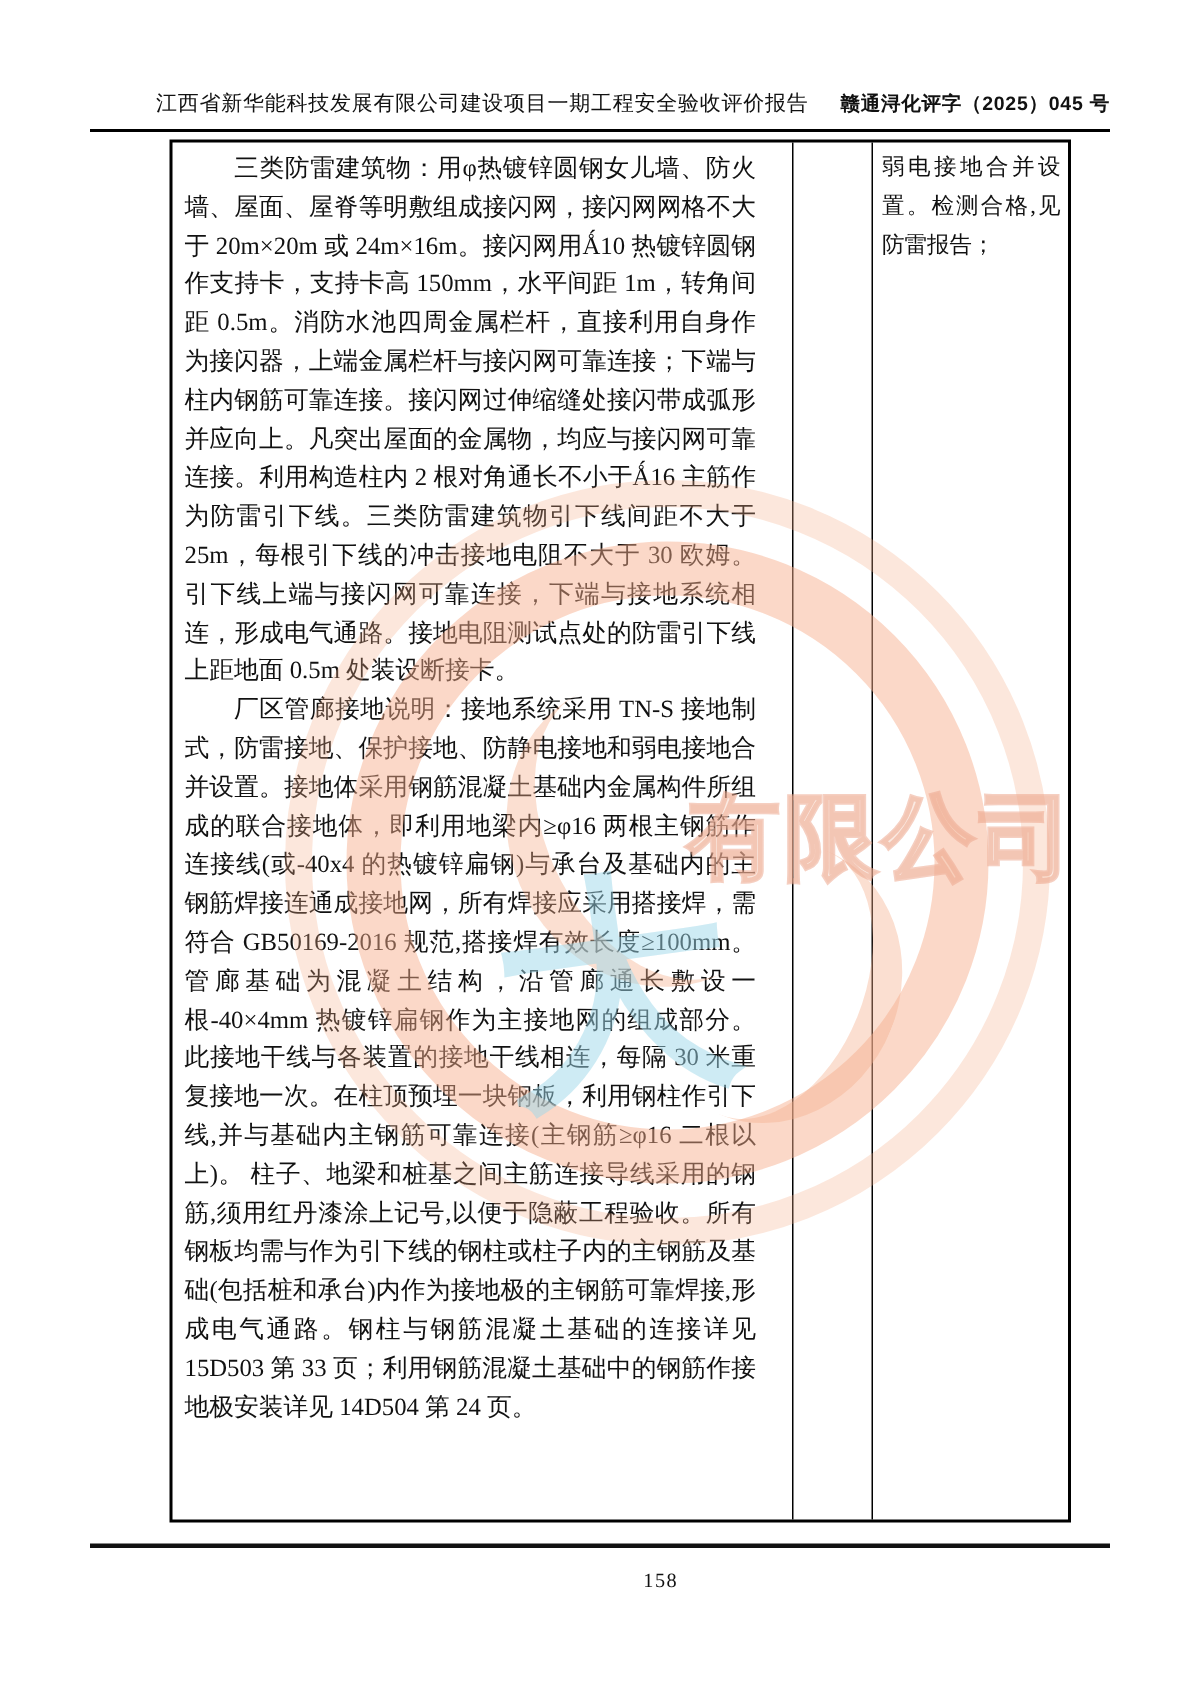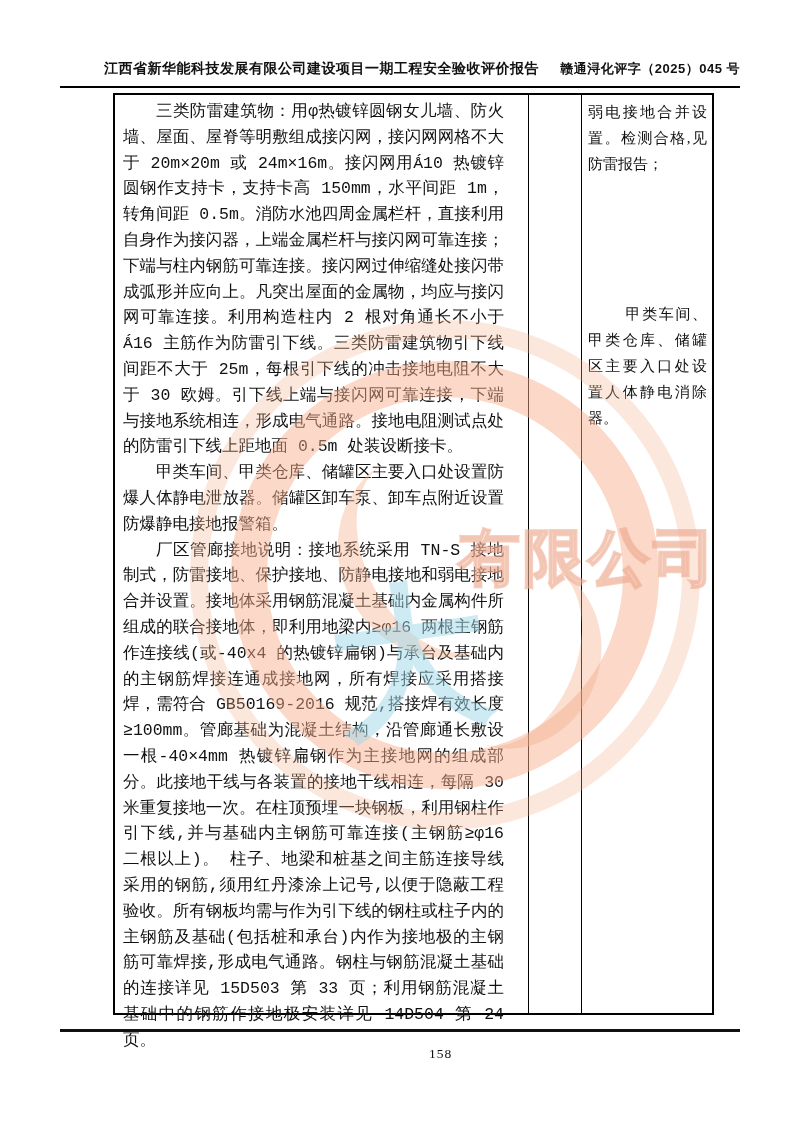--- a/index.html
+++ b/index.html
@@ -3,37 +3,36 @@
 <meta charset="utf-8">
 <style>
   html,body{margin:0;padding:0;}
   body{
     width:793px;height:1122px;position:relative;background:#ffffff;
     font-family:"Liberation Serif","DejaVu Serif",serif;color:#111;
     overflow:hidden;
   }
   
   .hdr-left{
-    position:absolute;left:104px;top:60px;font-size:14px;font-weight:bold;
+    position:absolute;left:104px;top:60px;font-size:14px;font-weight:normal;
     font-family:"Liberation Sans","DejaVu Sans",sans-serif;letter-spacing:.5px;
   }
   .hdr-right{
     position:absolute;right:53px;top:60px;font-size:13px;font-weight:bold;
     font-family:Liberation Sans, sans-serif;letter-spacing:.5px;
   }
   .hdr-rule{position:absolute;left:60px;top:86px;width:680px;height:2px;background:#000;}
   
   .doc-table{
     position:absolute;left:113px;top:93px;width:601px;height:922px;
     border:2px solid #000;box-sizing:border-box;display:flex;background:transparent;
   }
   .col-main{
     width:414px;box-sizing:border-box;border-right:1.5px solid #000;
     padding:4px 24px 0 8px;
-    font-family:Liberation Mono, monospace;
   }
   .col-mid{width:53px;box-sizing:border-box;border-right:1.5px solid #000;}
   .col-note{flex:1;box-sizing:border-box;padding:4px 5px 0 6px;}
   .col-main p{
     margin:0;text-indent:2em;text-align:justify;
     font-size:16.5px;line-height:25.8px;
   }
   .col-note p{
     margin:0;text-align:justify;font-size:15px;line-height:26px;
   }
@@ -78,28 +77,26 @@
 </head>
 <body>
 
 <div class="hdr-left">江西省新华能科技发展有限公司建设项目一期工程安全验收评价报告</div>
 <div class="hdr-right">赣通浔化评字（2025）045 号</div>
 <div class="hdr-rule"></div>
 
 <div class="doc-table">
   <div class="col-main">
     <p>三类防雷建筑物：用φ热镀锌圆钢女儿墙、防火墙、屋面、屋脊等明敷组成接闪网，接闪网网格不大于 20m×20m 或 24m×16m。接闪网用Ǻ10 热镀锌圆钢作支持卡，支持卡高 150mm，水平间距 1m，转角间距 0.5m。消防水池四周金属栏杆，直接利用自身作为接闪器，上端金属栏杆与接闪网可靠连接；下端与柱内钢筋可靠连接。接闪网过伸缩缝处接闪带成弧形并应向上。凡突出屋面的金属物，均应与接闪网可靠连接。利用构造柱内 2 根对角通长不小于Ǻ16 主筋作为防雷引下线。三类防雷建筑物引下线间距不大于 25m，每根引下线的冲击接地电阻不大于 30 欧姆。引下线上端与接闪网可靠连接，下端与接地系统相连，形成电气通路。接地电阻测试点处的防雷引下线上距地面 0.5m 处装设断接卡。</p>
-    <p>甲类车间、甲类仓库、储罐区主要入口处设置防爆人体静电泄放器。储罐区卸车泵、卸车点附近设置防爆静电接地报警箱。</p>
     <p>厂区管廊接地说明：接地系统采用 TN-S 接地制式，防雷接地、保护接地、防静电接地和弱电接地合并设置。接地体采用钢筋混凝土基础内金属构件所组成的联合接地体，即利用地梁内≥φ16 两根主钢筋作连接线(或-40x4 的热镀锌扁钢)与承台及基础内的主钢筋焊接连通成接地网，所有焊接应采用搭接焊，需符合 GB50169-2016 规范,搭接焊有效长度≥100mm。管廊基础为混凝土结构，沿管廊通长敷设一根-40×4mm 热镀锌扁钢作为主接地网的组成部分。此接地干线与各装置的接地干线相连，每隔 30 米重复接地一次。在柱顶预埋一块钢板，利用钢柱作引下线,并与基础内主钢筋可靠连接(主钢筋≥φ16 二根以上)。 柱子、地梁和桩基之间主筋连接导线采用的钢筋,须用红丹漆涂上记号,以便于隐蔽工程验收。所有钢板均需与作为引下线的钢柱或柱子内的主钢筋及基础(包括桩和承台)内作为接地极的主钢筋可靠焊接,形成电气通路。钢柱与钢筋混凝土基础的连接详见 15D503 第 33 页；利用钢筋混凝土基础中的钢筋作接地极安装详见 14D504 第 24 页。</p>
 
   </div>
   <div class="col-mid"></div>
   <div class="col-note">
     <p class="note-1">弱电接地合并设置。检测合格,见防雷报告；</p>
-    <p class="note-2">甲类车间、甲类仓库、储罐区主要入口处设置人体静电消除器。</p>
   </div>
 </div>
 
 <div class="ftr-rule"></div>
 <div class="page-num">158</div>
 
 <div class="wm-layer">
   <div class="wm-ring-outer"></div>
   <div class="wm-ring"></div>
   <div class="wm-swoosh-a"></div>

